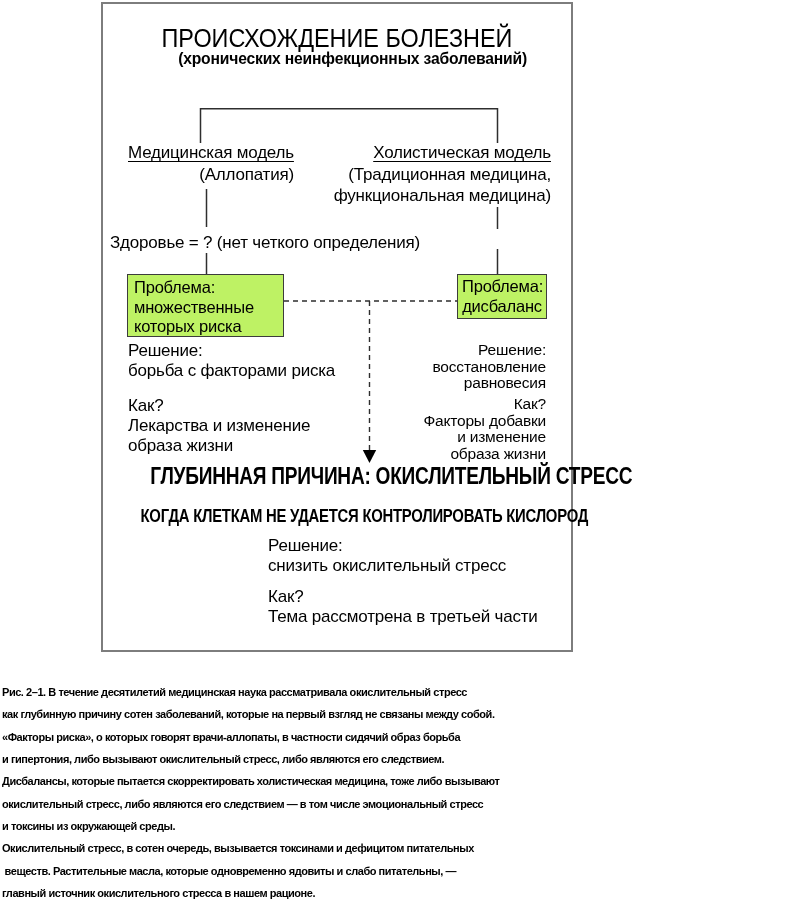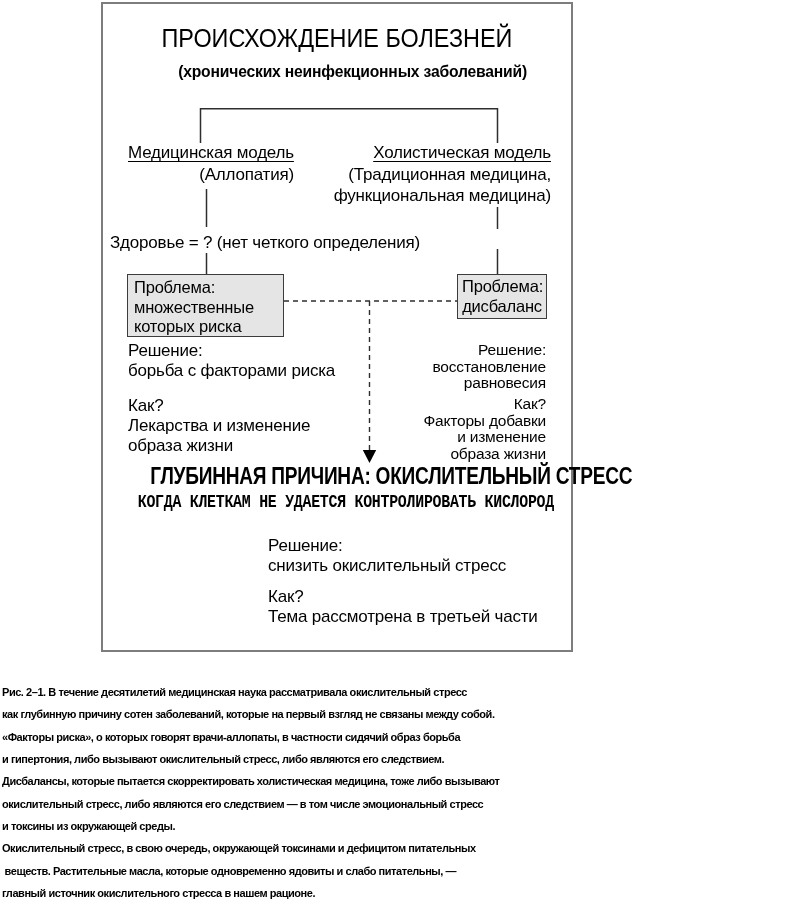--- a/index.html
+++ b/index.html
@@ -16,21 +16,21 @@
   .svg-layer { position:absolute; left:0; top:0; width:792px; height:907px; pointer-events:none; }
   .centerband { position:absolute; left:101px; width:472px; text-align:center; white-space:nowrap; }
   .condense { display:inline-block; transform-origin:center center; white-space:nowrap; }
   .fig-title { font-size:26px; font-weight:400; letter-spacing:0; transform:scaleX(0.90); }
   .fig-subtitle { font-size:16.5px; font-weight:700; letter-spacing:-0.2px; transform:scaleX(0.95); }
   .body-text { font-size:17px; font-weight:400; letter-spacing:-0.2px; line-height:21.5px; }
   .body-sm { font-size:15.5px; font-weight:400; letter-spacing:-0.2px; line-height:16.5px; }
   .u { text-decoration:underline; text-underline-offset:3px; }
   .right-col { text-align:right; }
   .problem-box {
-    position:absolute; border:1.5px solid #3c3c3c; background:#e5e5e5;
+    position:absolute; border:1.5px solid #3c3c3c; background:#bef264;
     font-size:16.5px; letter-spacing:-0.2px; line-height:19.5px;
   }
   .rc-h1 { font-size:23px; font-weight:700; letter-spacing:-0.3px; transform:scaleX(0.83); }
   .rc-h2 { font-size:17.5px; font-weight:700; letter-spacing:-0.3px; transform:scaleX(0.85); }
   .caption { position:absolute; left:2px; top:681px; width:790px; }
   .caption-line {
     font-size:11px; font-weight:700; letter-spacing:-0.45px;
     line-height:22.35px; white-space:pre;
   }
 </style>
@@ -48,21 +48,21 @@
     <line x1="497.5" y1="207" x2="497.5" y2="229" stroke="#2e2e2e" stroke-width="1.5"></line>
     <line x1="497.5" y1="249" x2="497.5" y2="275" stroke="#2e2e2e" stroke-width="1.5"></line>
     <line x1="284" y1="301" x2="457" y2="301" stroke="#2e2e2e" stroke-width="1.4" stroke-dasharray="5 4"></line>
     <line x1="369.5" y1="301" x2="369.5" y2="450" stroke="#2e2e2e" stroke-width="1.4" stroke-dasharray="5 4"></line>
     <polygon points="362.8,450 376.2,450 369.5,463" fill="#000"></polygon>
   </svg>
 
   <div class="centerband" style="top:23px;">
     <span class="condense fig-title">ПРОИСХОЖДЕНИЕ БОЛЕЗНЕЙ</span>
   </div>
-  <div class="centerband" style="top:62px;padding-left:32px;">
+  <div class="centerband" style="top:49px;padding-left:32px;">
     <span class="condense fig-subtitle">(хронических неинфекционных заболеваний)</span>
   </div>
 
   <div class="abs body-text" style="left:128px; top:142px;text-align:right;">
     <div class="u">Медицинская модель</div>
     <div>(Аллопатия)</div>
   </div>
   <div class="abs body-text" style="left:110px; top:232px;">Здоровье = ? (нет четкого определения)</div>
   <div class="problem-box" style="left:127px; top:274px; width:157px; height:63px; padding:3px 6px;">
     <div>Проблема:</div>
@@ -96,38 +96,38 @@
   <div class="abs body-sm right-col" style="left:316px; top:396px; width:230px;">
     <div>Как?</div>
     <div>Факторы добавки</div>
     <div>и изменение</div>
     <div>образа жизни</div>
   </div>
 
   <div class="centerband" style="top:463px;">
     <span class="condense rc-h1">ГЛУБИННАЯ ПРИЧИНА: ОКИСЛИТЕЛЬНЫЙ СТРЕСС</span>
   </div>
-  <div class="centerband" style="top:492px;font-family:Liberation Mono, monospace;">
+  <div class="centerband" style="top:506px;">
     <span class="condense rc-h2">КОГДА КЛЕТКАМ НЕ УДАЕТСЯ КОНТРОЛИРОВАТЬ КИСЛОРОД</span>
   </div>
   <div class="abs body-text" style="left:268px; top:536px; line-height:20px;">
     <div>Решение:</div>
     <div>снизить окислительный стресс</div>
   </div>
   <div class="abs body-text" style="left:268px; top:587px; line-height:20px;">
     <div>Как?</div>
     <div>Тема рассмотрена в третьей части</div>
   </div>
 
   <div class="caption">
     <div class="caption-line">Рис. 2–1. В течение десятилетий медицинская наука рассматривала окислительный стресс</div>
     <div class="caption-line">как глубинную причину сотен заболеваний, которые на первый взгляд не связаны между собой.</div>
     <div class="caption-line">«Факторы риска», о которых говорят врачи-аллопаты, в частности сидячий образ борьба</div>
     <div class="caption-line">и гипертония, либо вызывают окислительный стресс, либо являются его следствием.</div>
     <div class="caption-line">Дисбалансы, которые пытается скорректировать холистическая медицина, тоже либо вызывают</div>
     <div class="caption-line">окислительный стресс, либо являются его следствием — в том числе эмоциональный стресс</div>
     <div class="caption-line">и токсины из окружающей среды.</div>
-    <div class="caption-line">Окислительный стресс, в свою очередь, окружающей токсинами и дефицитом питательных</div>
+    <div class="caption-line">Окислительный стресс, в сотен очередь, вызывается токсинами и дефицитом питательных</div>
     <div class="caption-line"> веществ. Растительные масла, которые одновременно ядовиты и слабо питательны, —</div>
     <div class="caption-line">главный источник окислительного стресса в нашем рационе.</div>
   </div>
 
 </div>
 
 </body></html>

